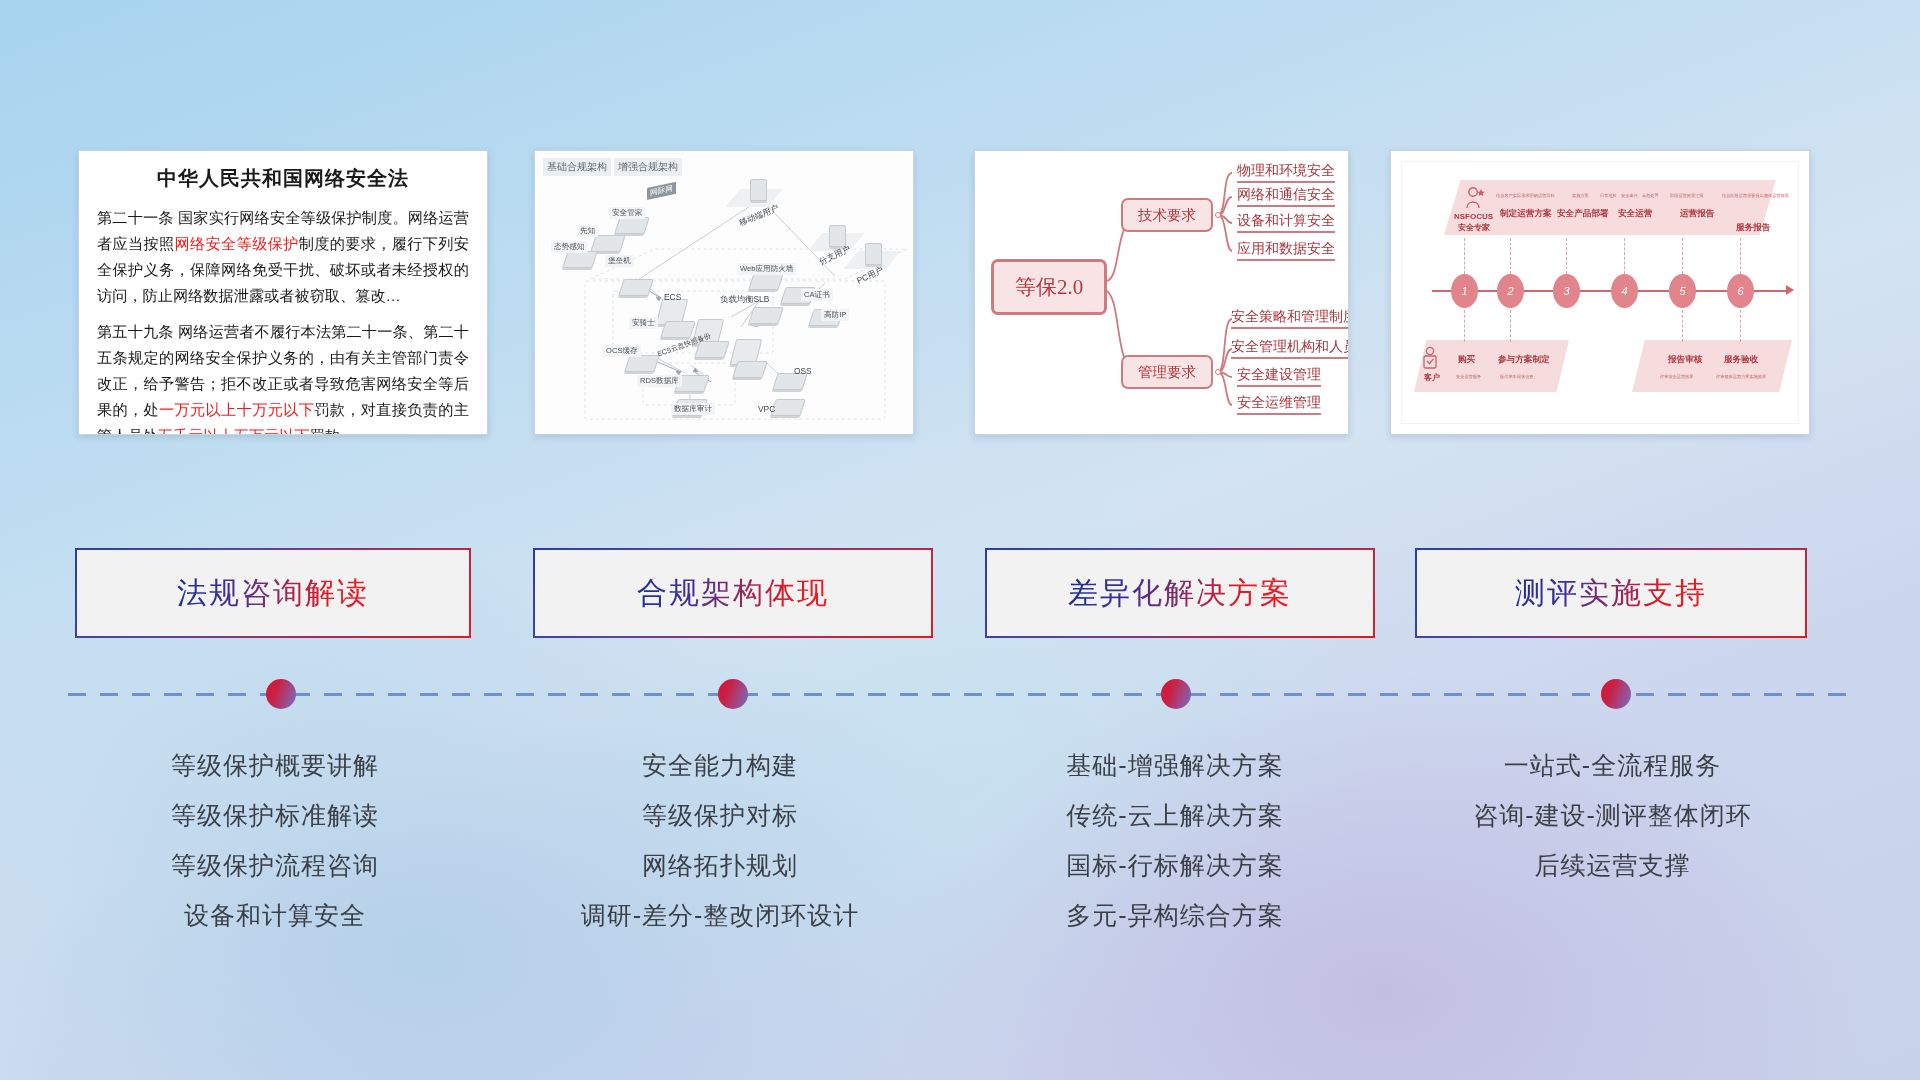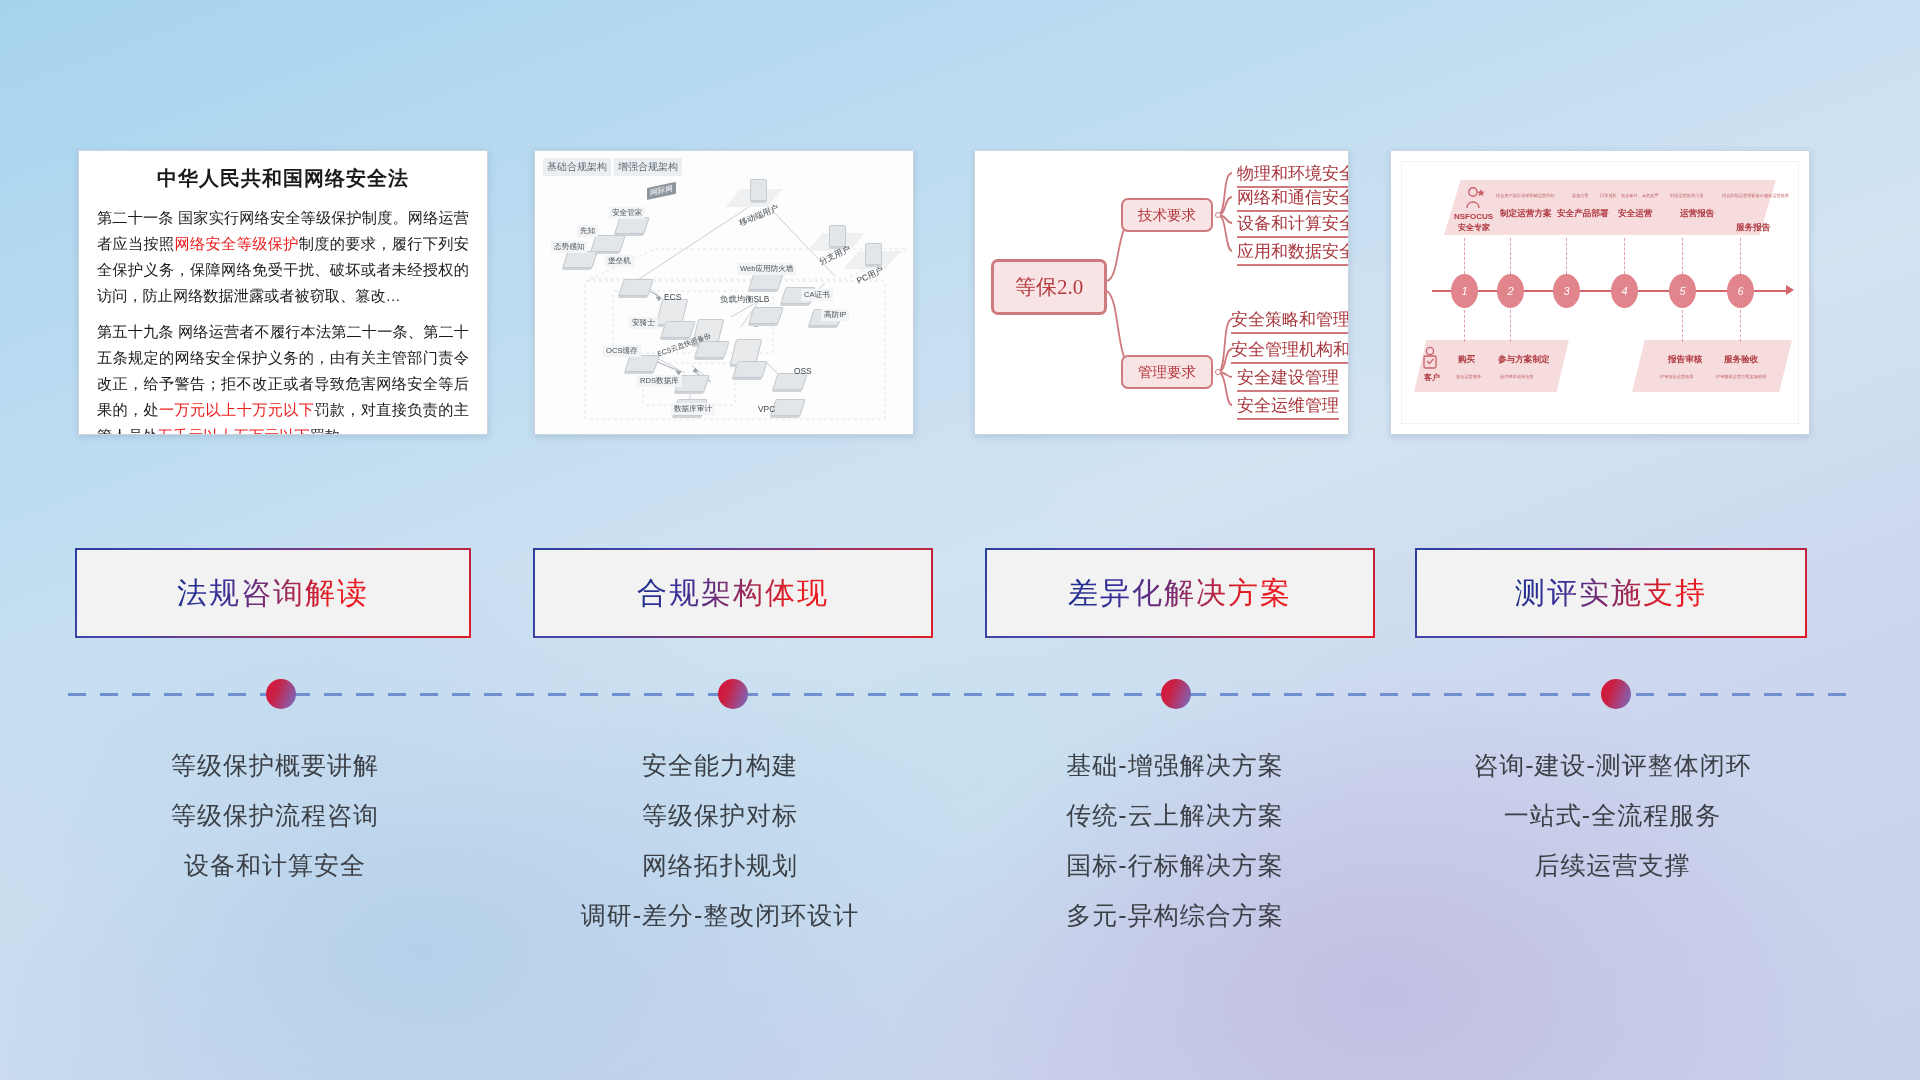--- a/index.html
+++ b/index.html
@@ -62,21 +62,21 @@
   .mind .node {
     position:absolute; border:2px solid #cf7a7e; background:#f8e4e4;
     border-radius:7px; color:#b5393f; display:flex; align-items:center; justify-content:center;
     font-family:"Liberation Serif","DejaVu Serif",serif;
   }
   .mind .root { left:16px; top:108px; width:116px; height:56px; font-size:21px; border-width:3px; }
   .mind .branch { width:92px; height:34px; font-size:14.5px; }
   .mind .b-tech { left:146px; top:47px; }
   .mind .b-mgmt { left:146px; top:204px; }
   .mind .leaf {
-    position:absolute; font-size:17px; color:#a8373d; white-space:nowrap;
+    position:absolute; font-size:14px; color:#a8373d; white-space:nowrap;
     font-family:"Liberation Serif","DejaVu Serif",serif;
     border-bottom:2px solid #cf7a7e; padding-bottom:1px;
   }
   .mind .dot { position:absolute; width:6px; height:6px; border:1px solid #cf7a7e; border-radius:50%; background:#fff; }
 
   
   .nsf { position:relative; width:100%; height:100%; background:#fff; padding:10px; }
   .nsf-inner { position:relative; width:100%; height:100%; background:#fff; border:1px solid #f2f2f2; }
   .band {
     position:absolute; background:#f6dcdc;
@@ -375,33 +375,34 @@
 <div class="tl">
   <div class="tl-dot" style="left:198px;"></div>
   <div class="tl-dot" style="left:650px;"></div>
   <div class="tl-dot" style="left:1093px;"></div>
   <div class="tl-dot" style="left:1533px;"></div>
 </div>
 
 <div class="lists">
   <div class="col l1">
     <div class="li">等级保护概要讲解</div>
+    <div class="li">等级保护标准解读</div>
     <div class="li">等级保护流程咨询</div>
     <div class="li">设备和计算安全</div>
   </div>
   <div class="col l2">
     <div class="li">安全能力构建</div>
     <div class="li">等级保护对标</div>
     <div class="li">网络拓扑规划</div>
     <div class="li">调研-差分-整改闭环设计</div>
   </div>
   <div class="col l3">
     <div class="li">基础-增强解决方案</div>
     <div class="li">传统-云上解决方案</div>
     <div class="li">国标-行标解决方案</div>
     <div class="li">多元-异构综合方案</div>
   </div>
   <div class="col l4">
+    <div class="li">一站式-全流程服务</div>
     <div class="li">咨询-建设-测评整体闭环</div>
-    <div class="li">一站式-全流程服务</div>
     <div class="li">后续运营支撑</div>
   </div>
 </div>
 
 </body></html>

